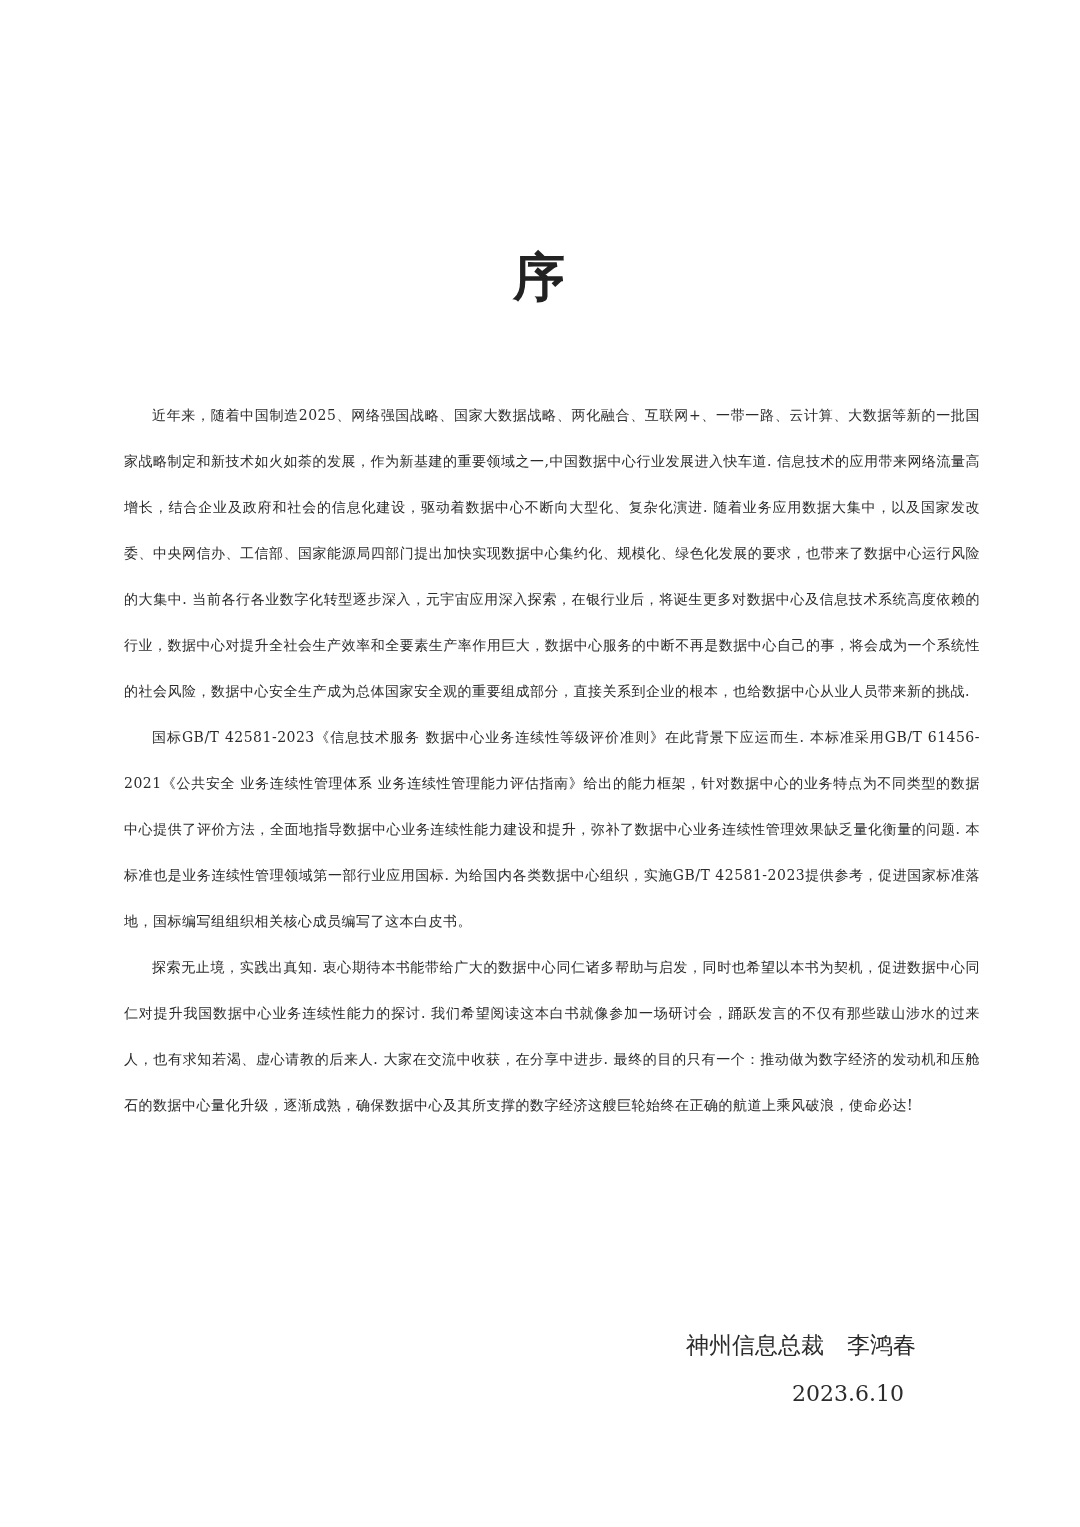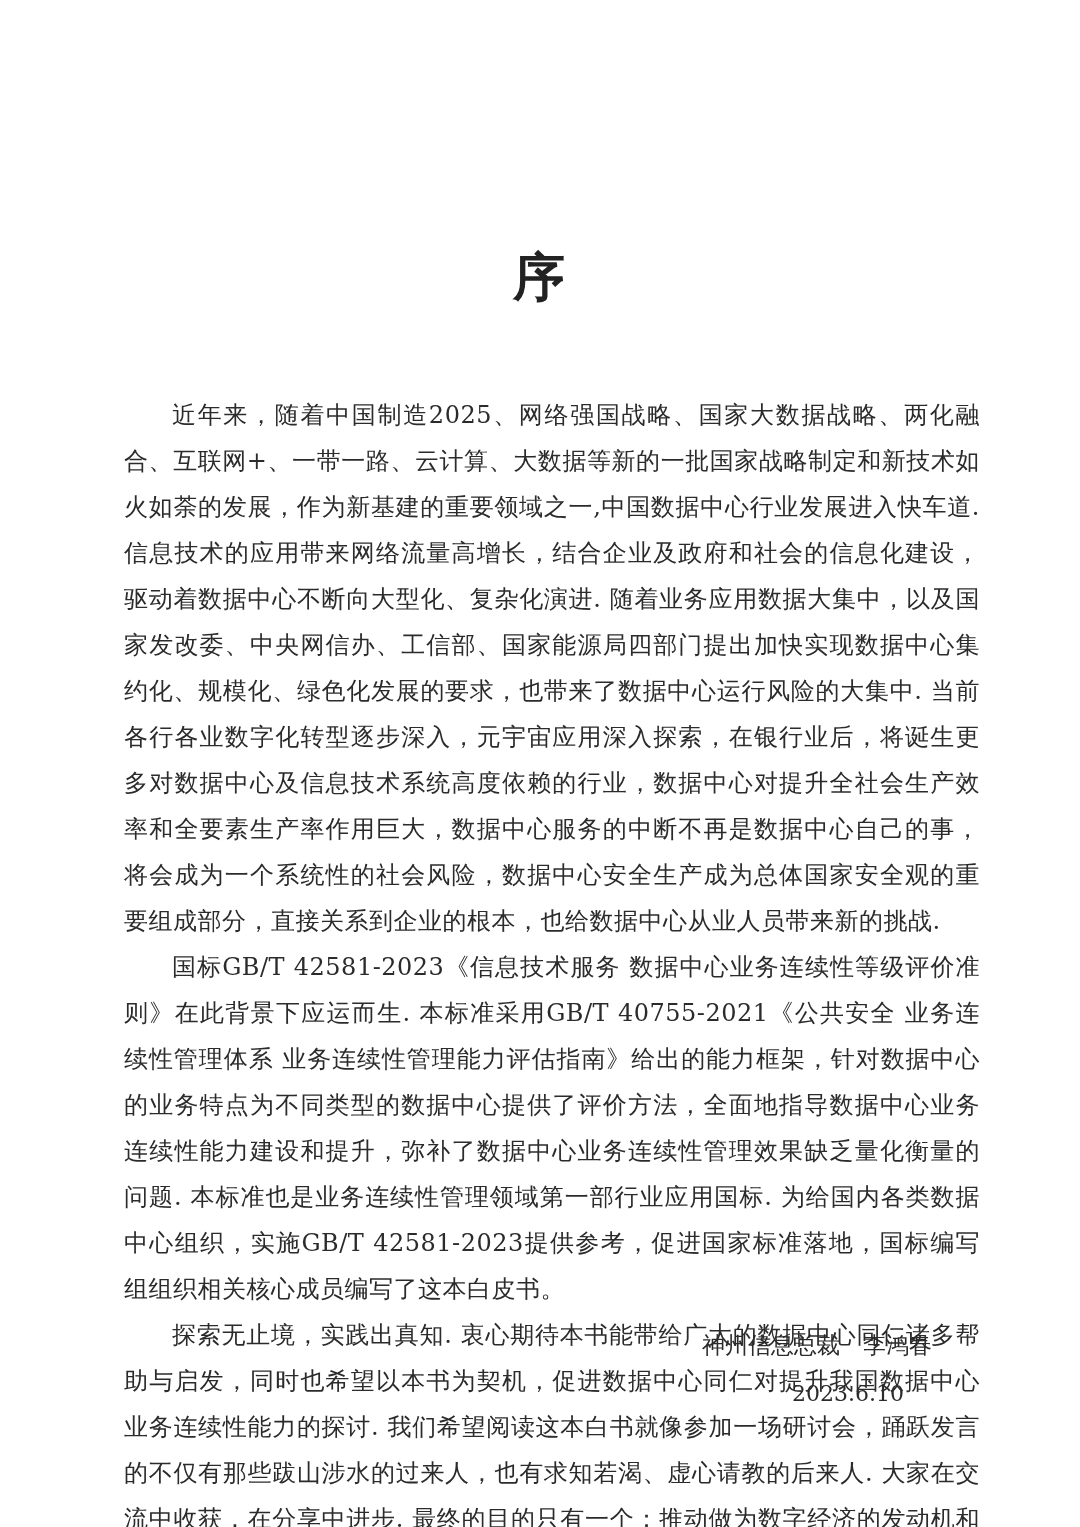--- a/index.html
+++ b/index.html
@@ -29,31 +29,31 @@
     color: #222222;
   }
   .body-text {
     position: absolute;
     top: 392px;
     left: 124px;
     width: 856px;
   }
   .body-text p {
     margin: 0;
-    font-size: 24px;
+    font-size: 14px;
     line-height: 46px;
     text-align: justify;
     text-justify: inter-ideograph;
     text-indent: 2em;
     letter-spacing: 0.5px;
   }
   .signature {
     position: absolute;
     top: 1330px;
-    right: 148px;
+    right: 164px;
     font-size: 23px;
     line-height: 30px;
     color: #2b2b2b;
   }
   .date {
     position: absolute;
     top: 1380px;
     right: 176px;
     font-size: 22px;
     line-height: 28px;
@@ -62,21 +62,21 @@
 </style>
 </head>
 <body>
 
 <div class="page">
 
   <h1 class="title">序</h1>
 
   <div class="body-text">
     <p>近年来，随着中国制造2025、网络强国战略、国家大数据战略、两化融合、互联网+、一带一路、云计算、大数据等新的一批国家战略制定和新技术如火如荼的发展，作为新基建的重要领域之一,中国数据中心行业发展进入快车道. 信息技术的应用带来网络流量高增长，结合企业及政府和社会的信息化建设，驱动着数据中心不断向大型化、复杂化演进. 随着业务应用数据大集中，以及国家发改委、中央网信办、工信部、国家能源局四部门提出加快实现数据中心集约化、规模化、绿色化发展的要求，也带来了数据中心运行风险的大集中. 当前各行各业数字化转型逐步深入，元宇宙应用深入探索，在银行业后，将诞生更多对数据中心及信息技术系统高度依赖的行业，数据中心对提升全社会生产效率和全要素生产率作用巨大，数据中心服务的中断不再是数据中心自己的事，将会成为一个系统性的社会风险，数据中心安全生产成为总体国家安全观的重要组成部分，直接关系到企业的根本，也给数据中心从业人员带来新的挑战.</p>
-    <p>国标GB/T 42581-2023《信息技术服务 数据中心业务连续性等级评价准则》在此背景下应运而生. 本标准采用GB/T 40755-2021《公共安全 业务连续性管理体系 业务连续性管理能力评估指南》给出的能力框架，针对数据中心的业务特点为不同类型的数据中心提供了评价方法，全面地指导数据中心业务连续性能力建设和提升，弥补了数据中心业务连续性管理效果缺乏量化衡量的问题. 本标准也是业务连续性管理领域第一部行业应用国标. 为给国内各类数据中心组织，实施GB/T 42581-2023提供参考，促进国家标准落地，国标编写组组织相关核心成员编写了这本白皮书。</p>
+    <p>国标GB/T 42581-2023《信息技术服务 数据中心业务连续性等级评价准则》在此背景下应运而生. 本标准采用GB/T 61456-2021《公共安全 业务连续性管理体系 业务连续性管理能力评估指南》给出的能力框架，针对数据中心的业务特点为不同类型的数据中心提供了评价方法，全面地指导数据中心业务连续性能力建设和提升，弥补了数据中心业务连续性管理效果缺乏量化衡量的问题. 本标准也是业务连续性管理领域第一部行业应用国标. 为给国内各类数据中心组织，实施GB/T 42581-2023提供参考，促进国家标准落地，国标编写组组织相关核心成员编写了这本白皮书。</p>
     <p>探索无止境，实践出真知. 衷心期待本书能带给广大的数据中心同仁诸多帮助与启发，同时也希望以本书为契机，促进数据中心同仁对提升我国数据中心业务连续性能力的探讨. 我们希望阅读这本白书就像参加一场研讨会，踊跃发言的不仅有那些跋山涉水的过来人，也有求知若渴、虚心请教的后来人. 大家在交流中收获，在分享中进步. 最终的目的只有一个：推动做为数字经济的发动机和压舱石的数据中心量化升级，逐渐成熟，确保数据中心及其所支撑的数字经济这艘巨轮始终在正确的航道上乘风破浪，使命必达!</p>
   </div>
 
   <div class="signature">神州信息总裁　李鸿春</div>
 
   <div class="date">2023.6.10</div>
 
 </div>
 
 </body></html>

